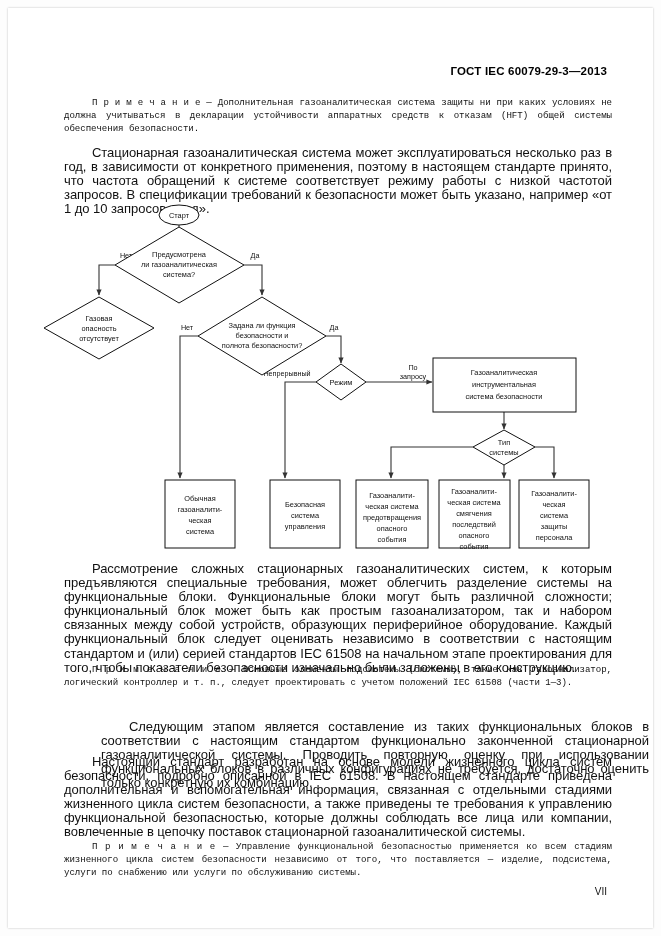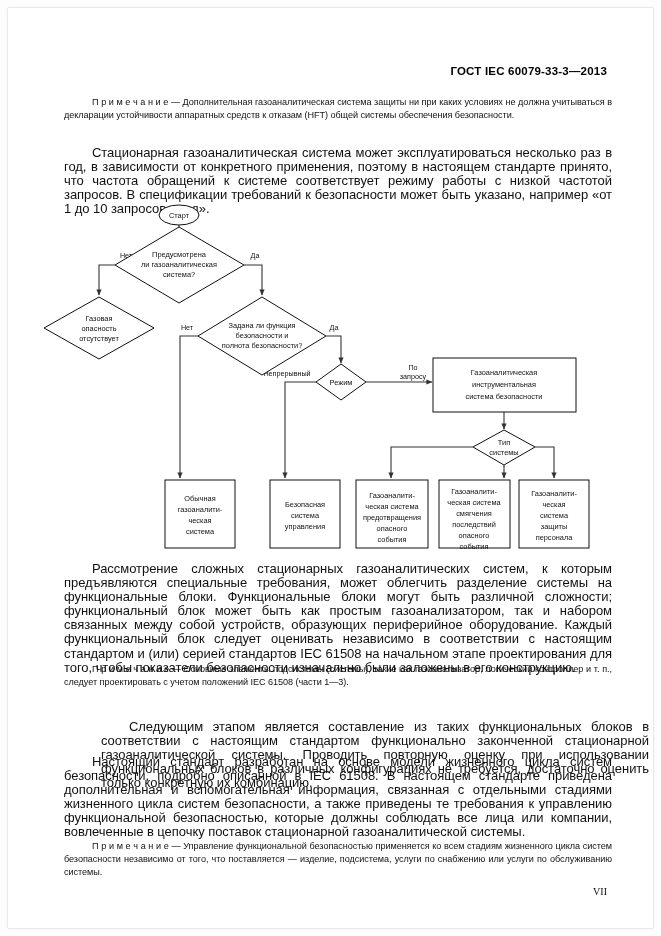--- a/index.html
+++ b/index.html
@@ -45,26 +45,27 @@
     font-size: 13px;
     line-height: 14.1px;
     color: #111;
     text-align: justify;
     text-indent: 28px;
     letter-spacing: -0.05px;
   }
   .para.note {
     font-size: 9.1px;
     line-height: 13.2px;
+    font-family: Liberation Mono, monospace;
   }
   .pageno {
     position: absolute;
     right: 46px;
     top: 878px;
-    font-family: Liberation Serif, serif;
+    font-family: Liberation Sans, sans-serif;
     font-size: 10px;
     color: #111;
   }
 
   
   #chart {
     position: absolute;
     left: 0;
     top: 195px;
     width: 661px;
@@ -94,21 +95,21 @@
     stroke-width: 1.1;
     fill: none;
   }
 </style>
 </head>
 <body>
 
 <div id="page">
   <div class="sheet">
 
-    <div class="hdr">ГОСТ  IEC 60079-33-3—2013</div>
+    <div class="hdr">ГОСТ  IEC 60079-29-3—2013</div>
 
     <div class="para note" style="top:88px;">П р и м е ч а н и е — Дополнительная газоаналитическая система защиты ни при каких условиях не должна учитываться в декларации устойчивости аппаратных средств к отказам (HFT) общей системы обеспечения безопасности.</div>
 
     <div class="para" style="top:138px;">Стационарная газоаналитическая система может эксплуатироваться несколько раз в год, в зависимости от конкретного применения, поэтому в настоящем стандарте принято, что частота обращений к системе соответствует режиму работы с низкой частотой запросов. В спецификации требований к безопасности может быть указано, например «от 1 до 10 запросов в год».</div>
 
     <div id="chart">
       <svg width="661" height="350" viewBox="0 0 661 350" xmlns="http://www.w3.org/2000/svg">
         <defs>
           <marker id="arw" markerWidth="7" markerHeight="7" refX="5.6" refY="3" orient="auto" markerUnits="userSpaceOnUse">
             <path d="M0,0.4 L6,3 L0,5.6 z" fill="#333333"></path>

